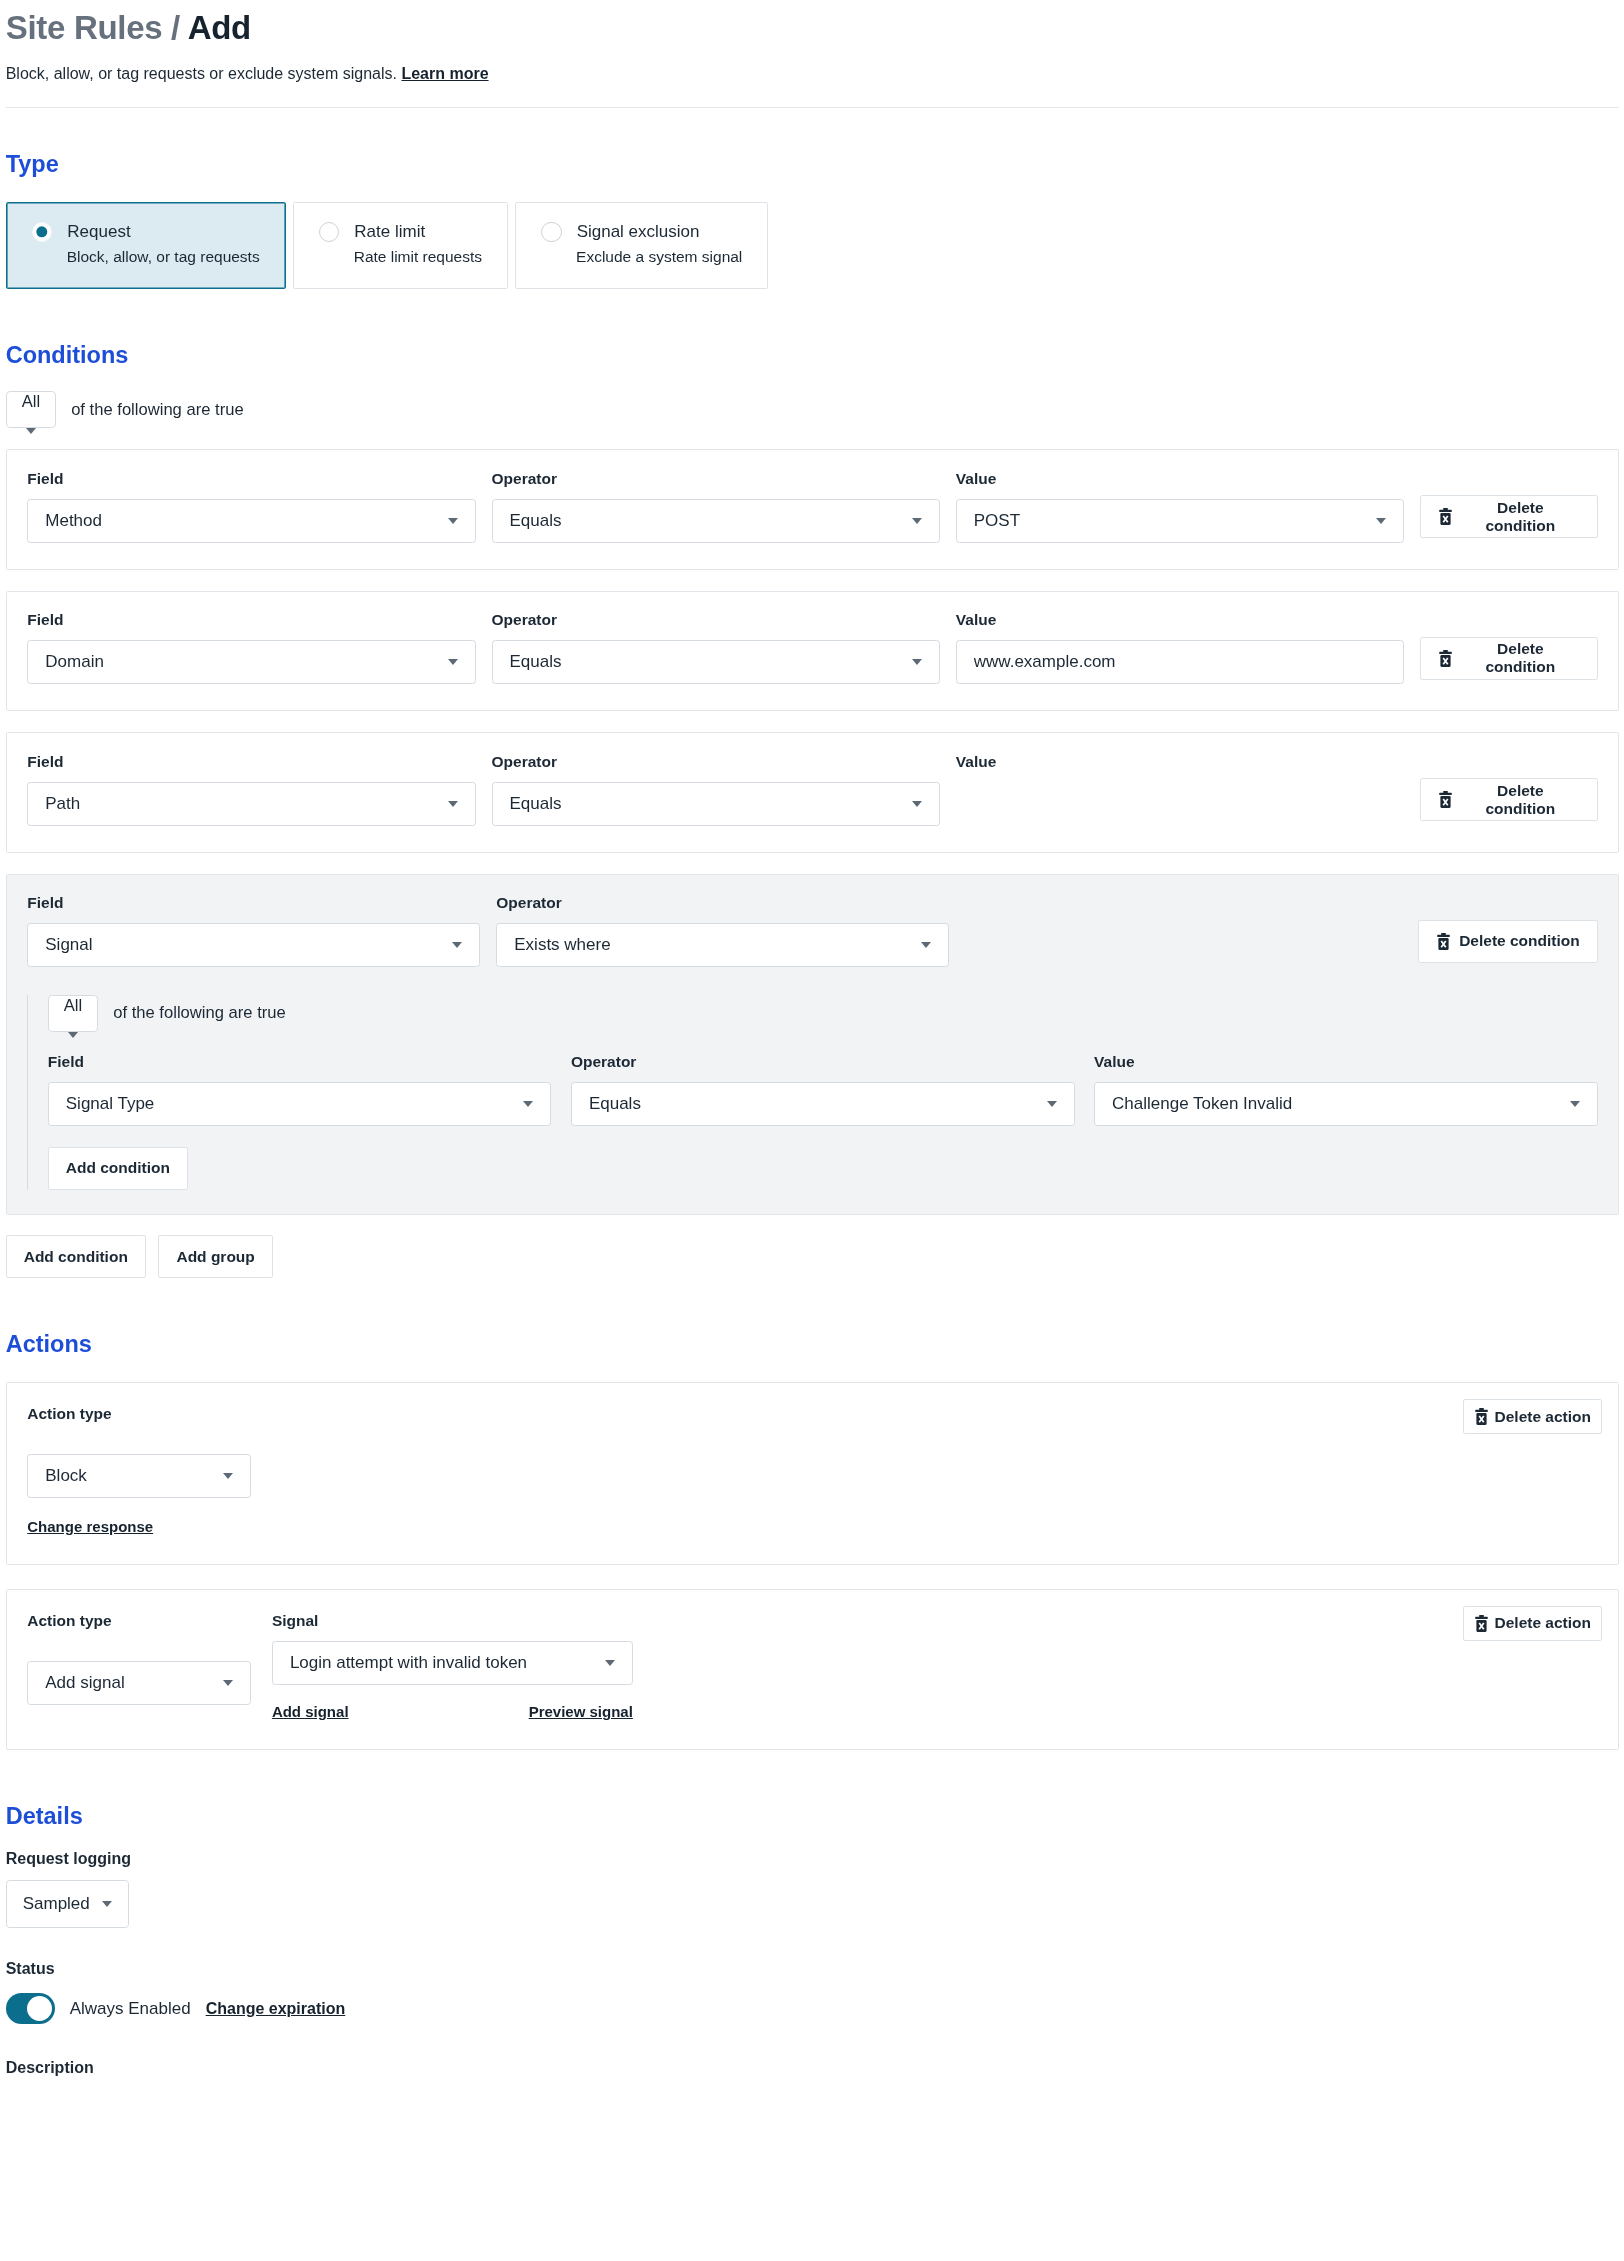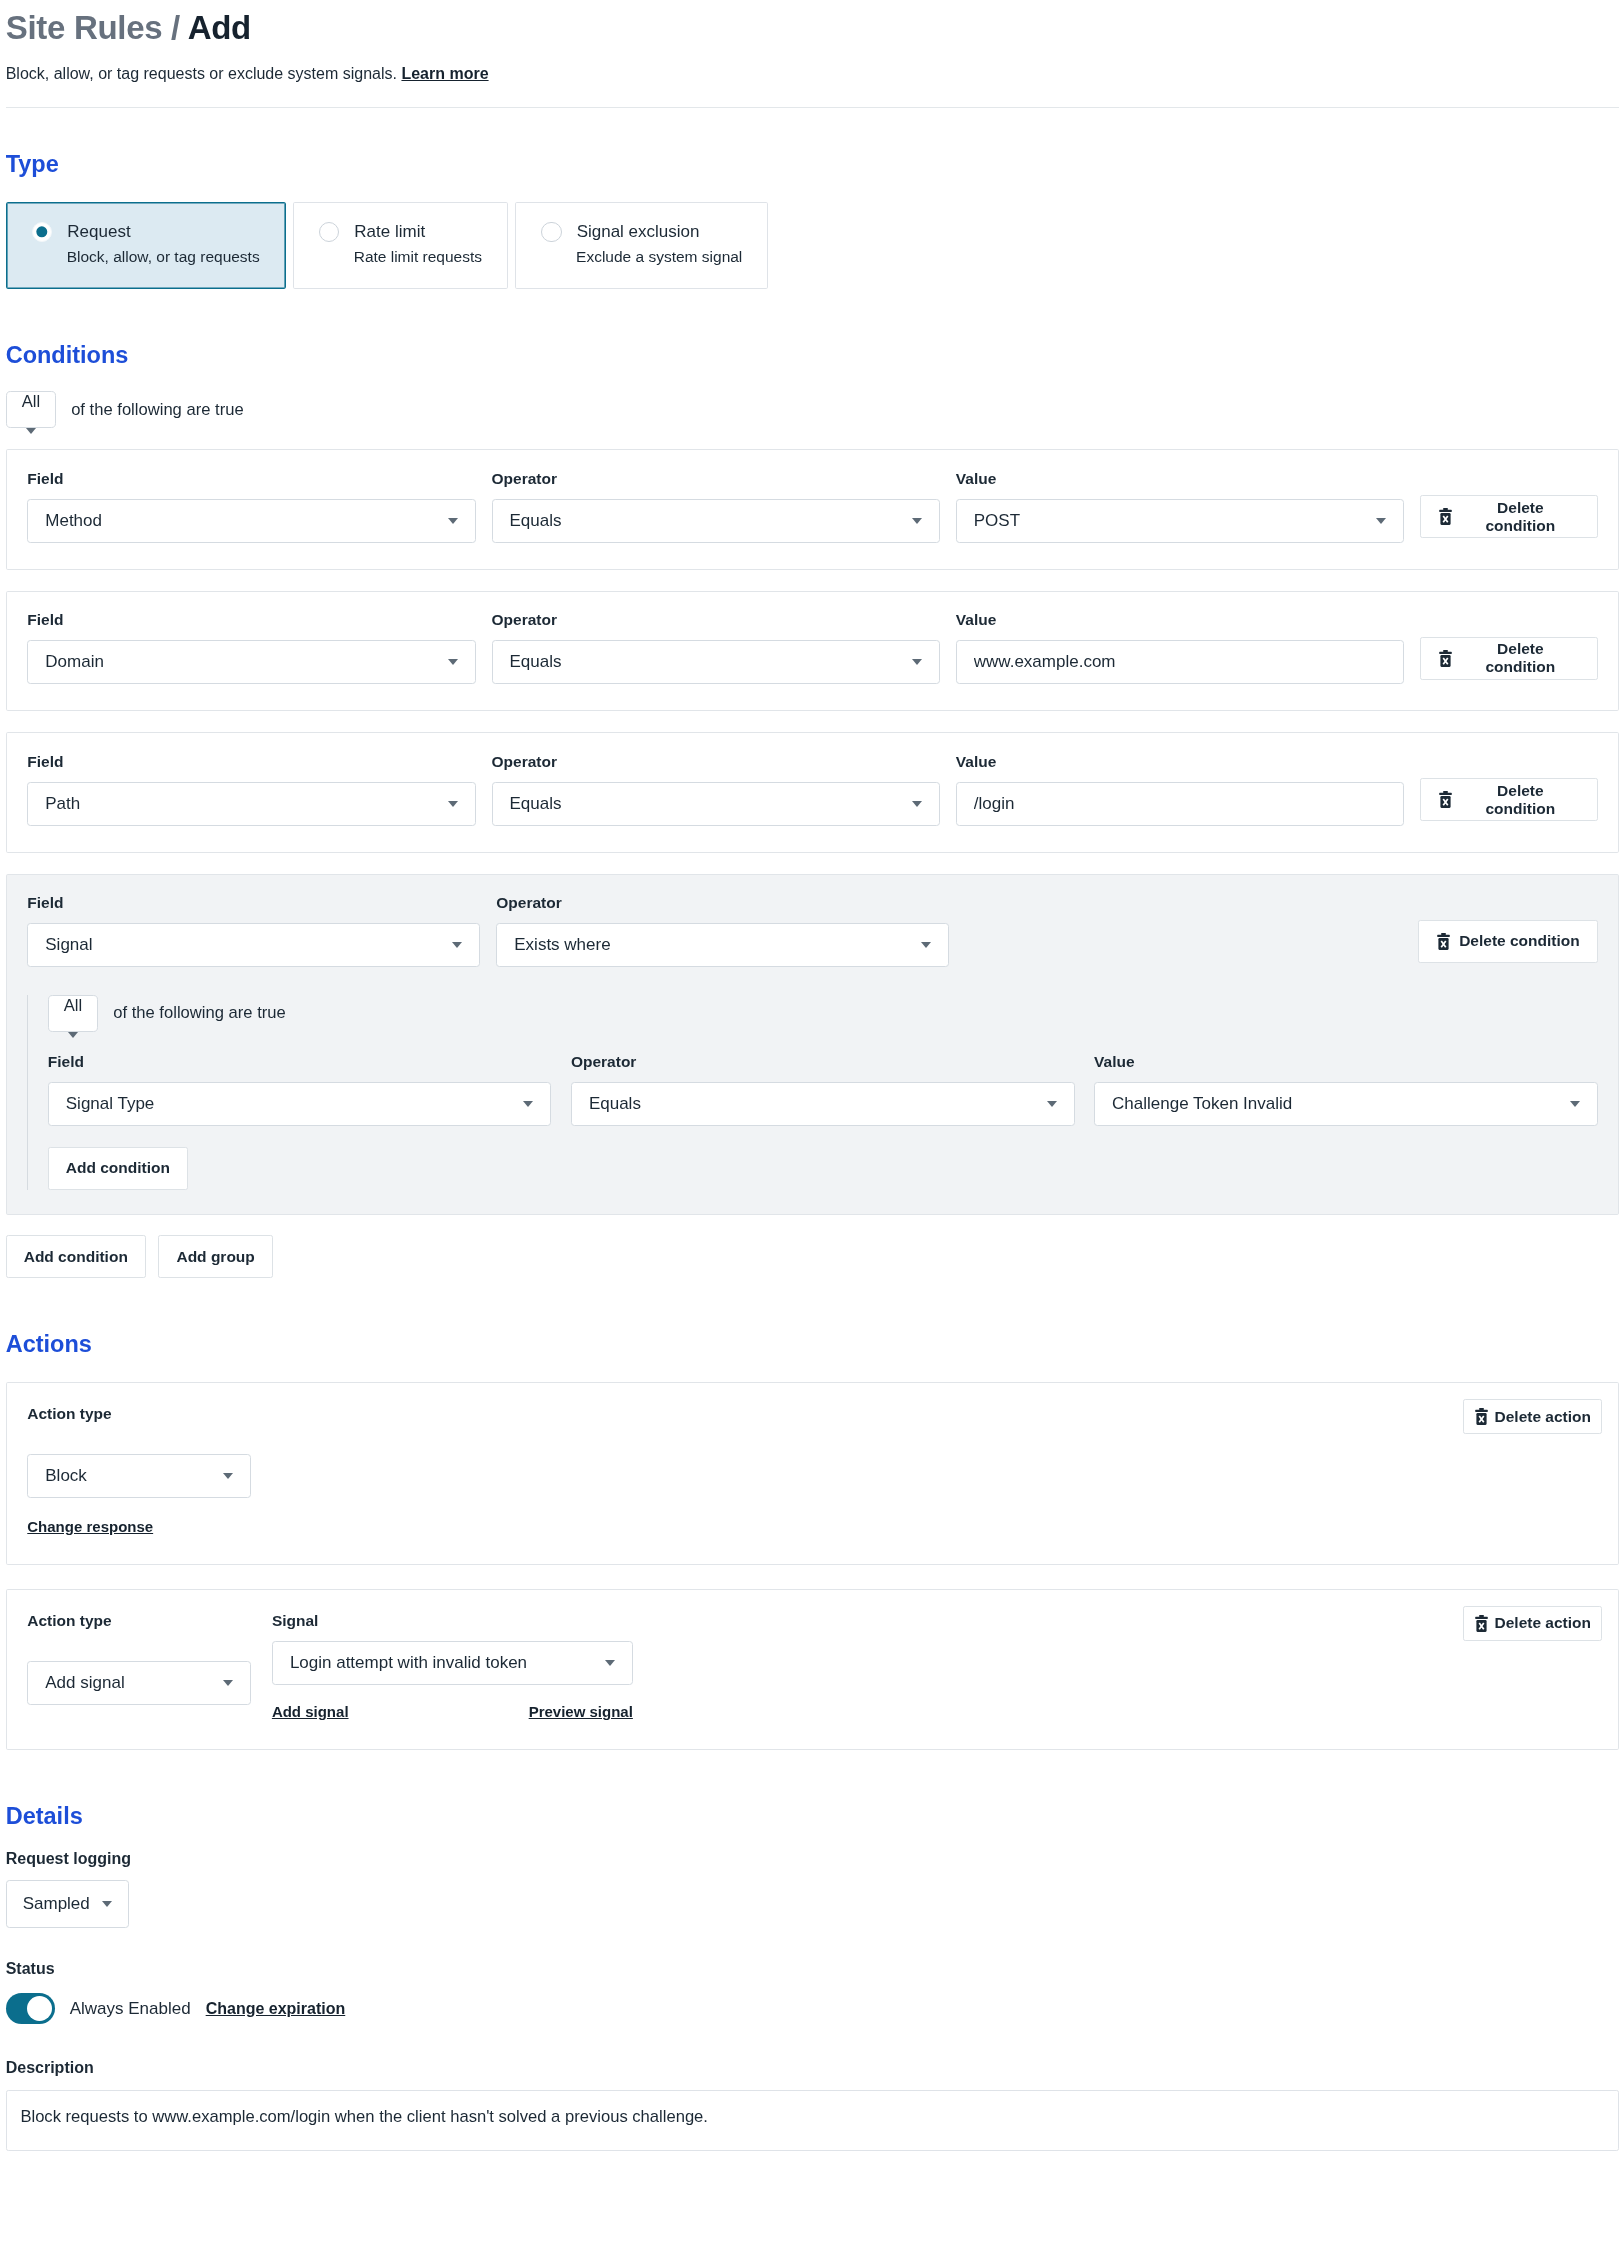--- a/index.html
+++ b/index.html
@@ -260,21 +260,20 @@
       </div>
       <div class="col">
         <div class="field-label">Operator</div>
         <div class="select">
           <span>Equals</span>
           <span class="tri"></span>
         </div>
       </div>
       <div class="col">
         <div class="field-label">Value</div>
-        <input class="text-input" value="/login" style="">
       </div>
       <div class="delete-col">
         <button class="btn">
           <svg class="trash" viewBox="0 0 26 30" xmlns="http://www.w3.org/2000/svg">
               <rect x="9" y="0" width="8" height="4" fill="#1c2935"></rect>
               <rect x="2" y="3" width="22" height="4" rx="1" fill="#1c2935"></rect>
               <rect x="4" y="9" width="18" height="21" rx="2" fill="#1c2935"></rect>
               <path d="M9 14 L17 25 M17 14 L9 25" stroke="#ffffff" stroke-width="3"></path>
             </svg>
           <span>Delete condition</span>
@@ -425,20 +424,19 @@
   <div class="detail-label" style="margin-top:32px;">Status</div>
   <div class="status-row">
     <span class="toggle">
         <span class="knob"></span>
       </span>
     <span class="status-text">Always Enabled</span>
     <span class="link">Change expiration</span>
   </div>
 
   <div class="detail-label" style="margin-top:35px;">Description</div>
-  <textarea class="desc" style="">Block requests to www.example.com/login when the client hasn't solved a previous challenge.</textarea>
 
   
   
   
 
 </div>
 
 
 </body></html>

